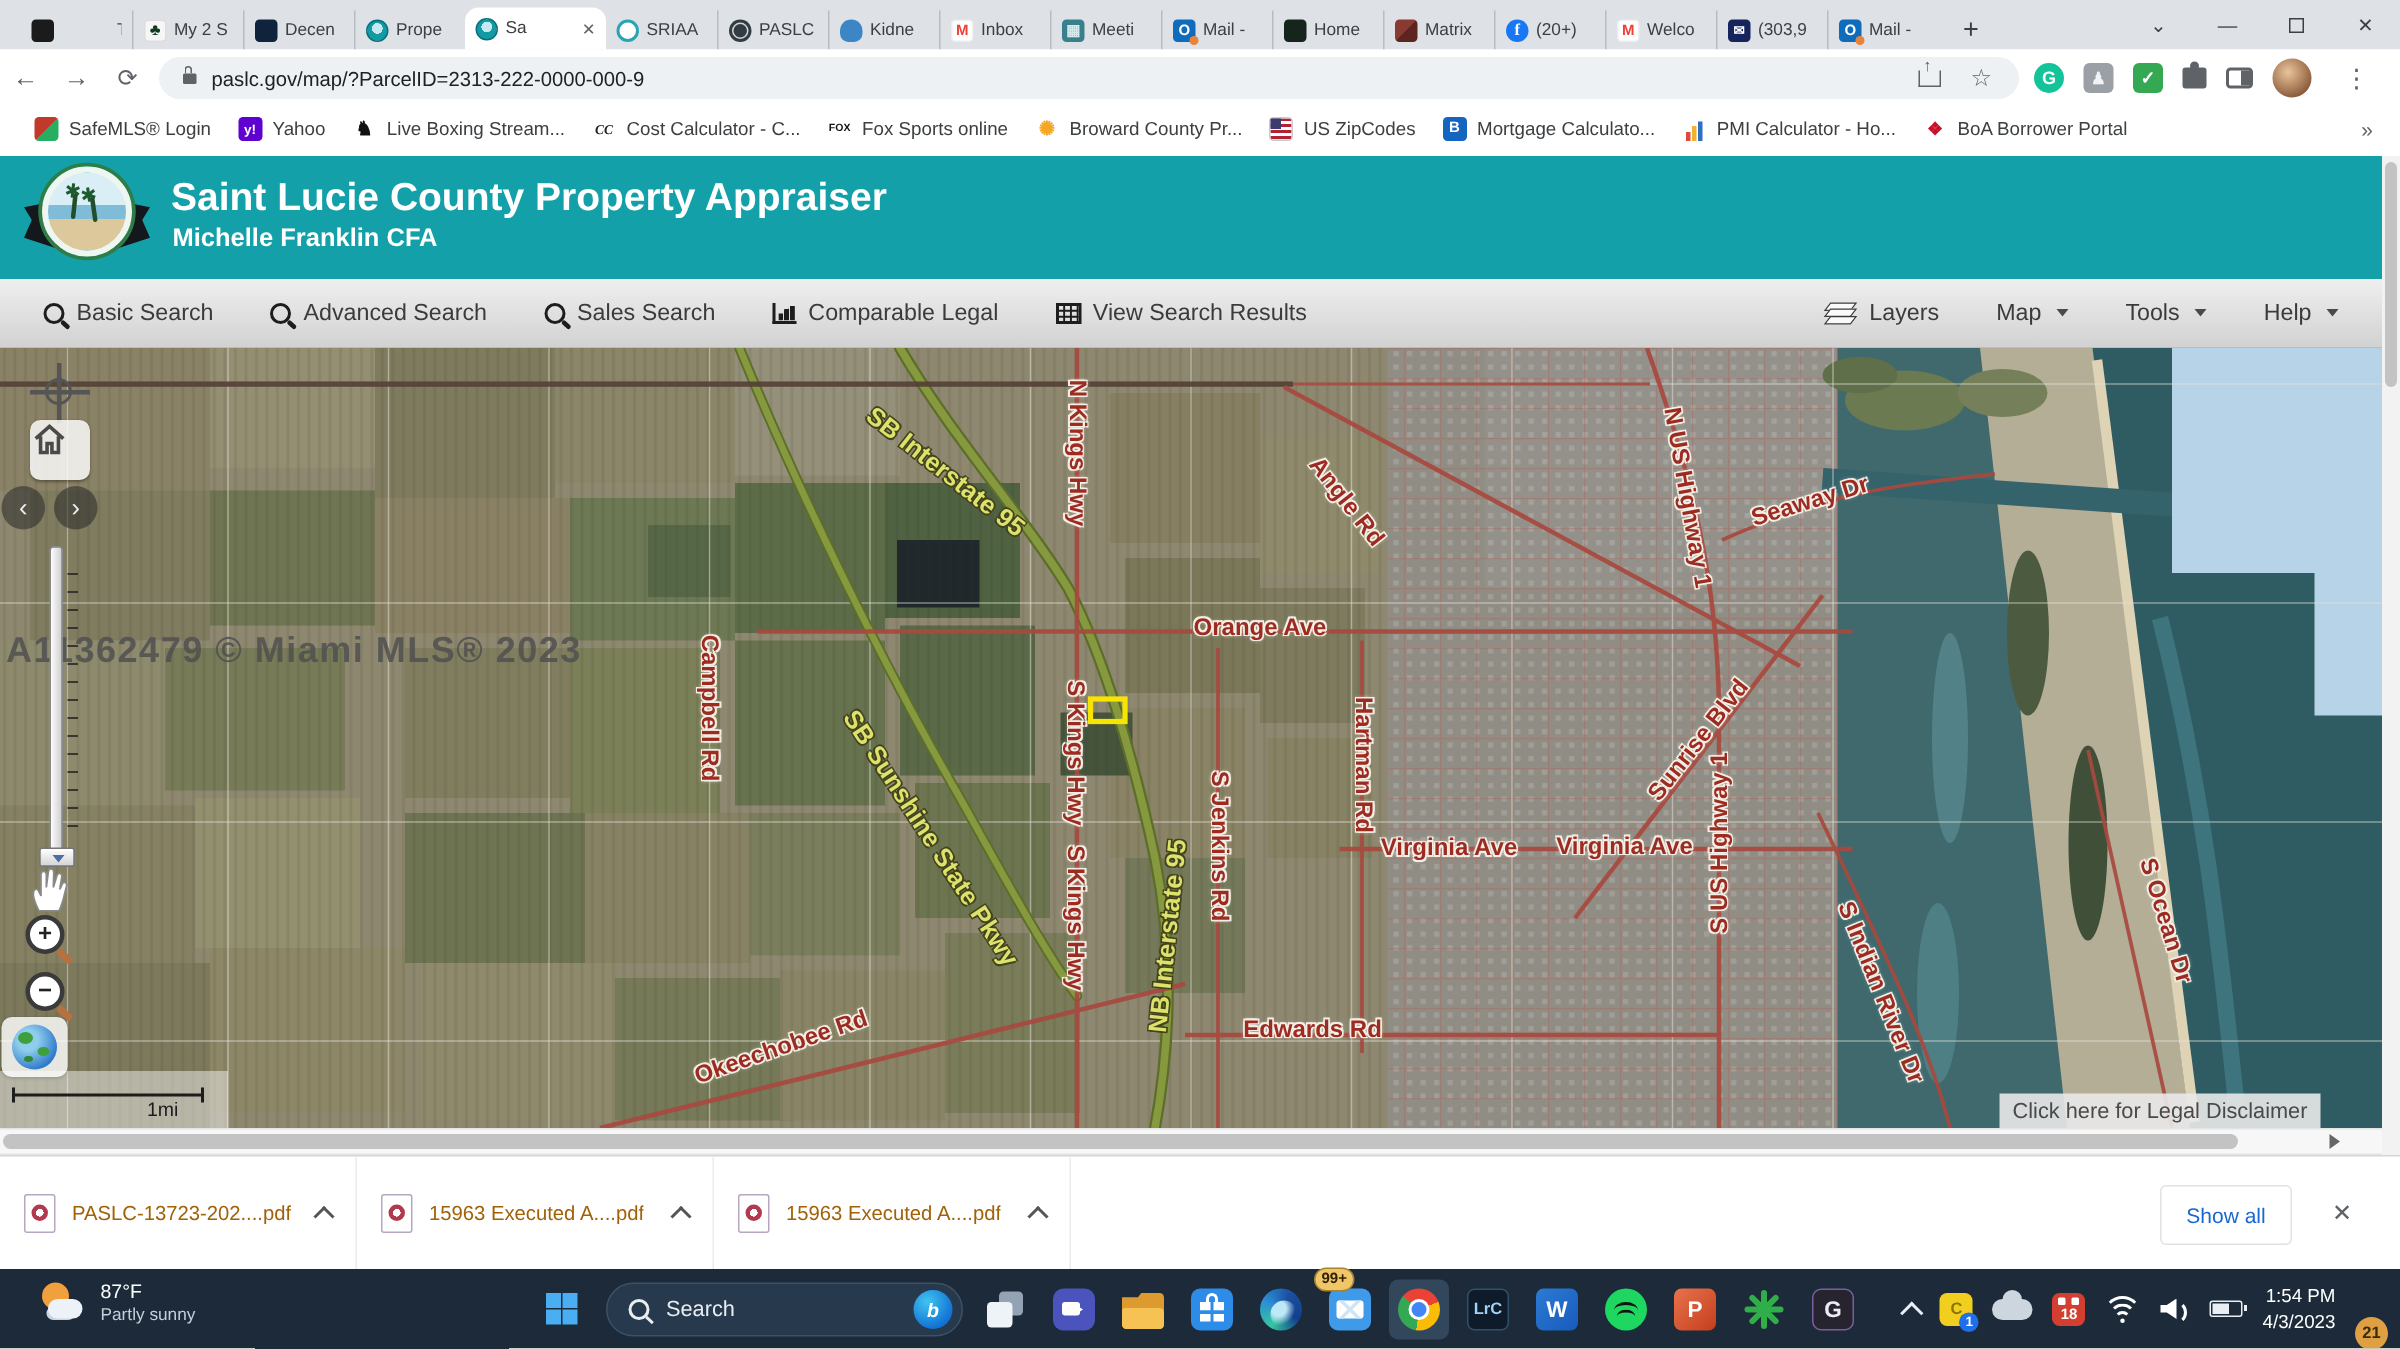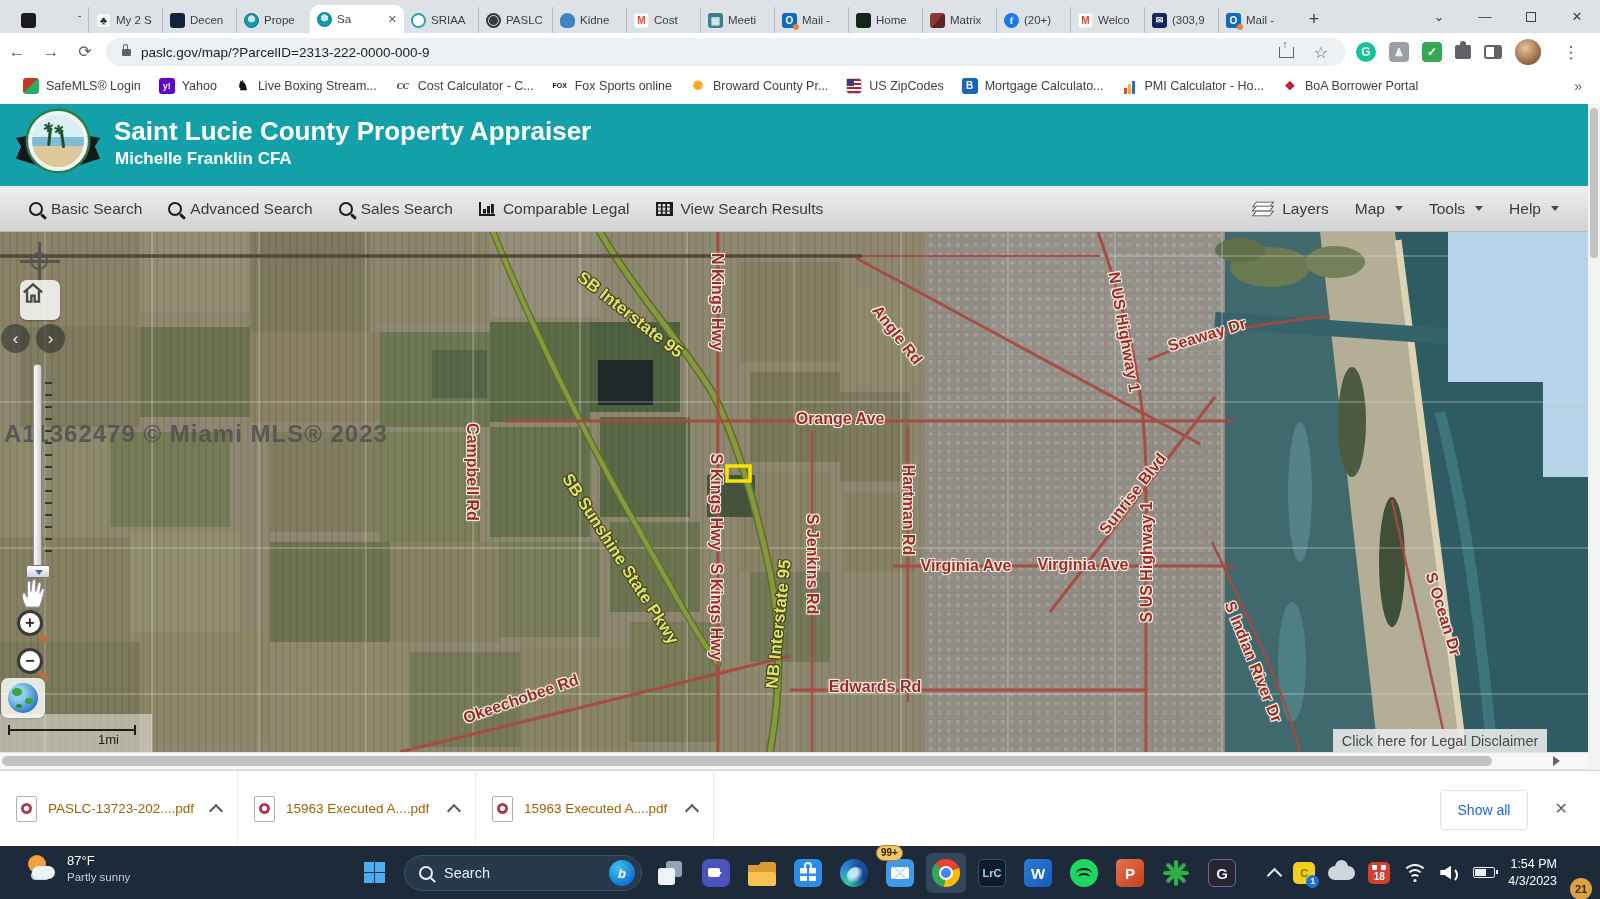--- a/index.html
+++ b/index.html
@@ -126,21 +126,21 @@
   .palmtree{position:absolute;width:3px;height:17px;background:#234e2c;border-radius:2px;}
   .palmtree::before{content:"✱";position:absolute;top:-9px;left:-6px;color:#1d5a2e;font-size:13px;}
   .pt1{left:32px;top:22px;transform:rotate(6deg);}
   .pt2{left:45px;top:24px;transform:rotate(-8deg);}
   .site-title{position:absolute;left:114px;top:12px;font-size:26px;font-weight:bold;color:#fff;}
   .site-sub{position:absolute;left:115px;top:45px;font-size:17px;font-weight:bold;color:#fff;}
 
   
   .navbar{position:absolute;top:186px;left:0;width:1588px;height:46px;box-sizing:border-box;
           background:linear-gradient(#efefef,#d2d2d2);border-bottom:1px solid #bcbcbc;
-          display:flex;align-items:center;padding:0 16px;}
+          display:flex;align-items:center;padding:0 16px;gap:12px;}
   .nav-item{display:flex;align-items:center;gap:8px;padding:0 13px;font-size:15.5px;color:#3b3b3b;
             white-space:nowrap;}
   .nav-spacer{flex:1;}
   .mag{width:10px;height:10px;border:2.5px solid #1d1d1d;border-radius:50%;position:relative;flex:none;}
   .mag::after{content:"";position:absolute;width:7px;height:3px;background:#1d1d1d;right:-6px;
               bottom:-4px;transform:rotate(42deg);border-radius:2px;}
   .icon-chart{width:16px;height:14px;border-left:2px solid #1d1d1d;border-bottom:2px solid #1d1d1d;
      box-sizing:border-box;position:relative;flex:none;}
   .icon-chart::after{content:"";position:absolute;left:2px;bottom:0;width:11px;height:10px;
      background:linear-gradient(90deg,#1d1d1d 0 3px,transparent 3px 4px,#1d1d1d 4px 7px,transparent 7px 8px,#1d1d1d 8px 11px);
@@ -382,21 +382,21 @@
         <div class="tab">
           <span class="fav fav-paslc"></span>
           <span class="tab-title">PASLC</span>
         </div>
         <div class="tab">
           <span class="fav fav-kidney"></span>
           <span class="tab-title">Kidne</span>
         </div>
         <div class="tab">
           <span class="fav fav-gmail"></span>
-          <span class="tab-title">Cost</span>
+          <span class="tab-title">Inbox</span>
         </div>
         <div class="tab">
           <span class="fav fav-meeting"></span>
           <span class="tab-title">Meeti</span>
         </div>
         <div class="tab">
           <span class="fav fav-outlook"></span>
           <span class="tab-title">Mail -</span>
         </div>
         <div class="tab">

